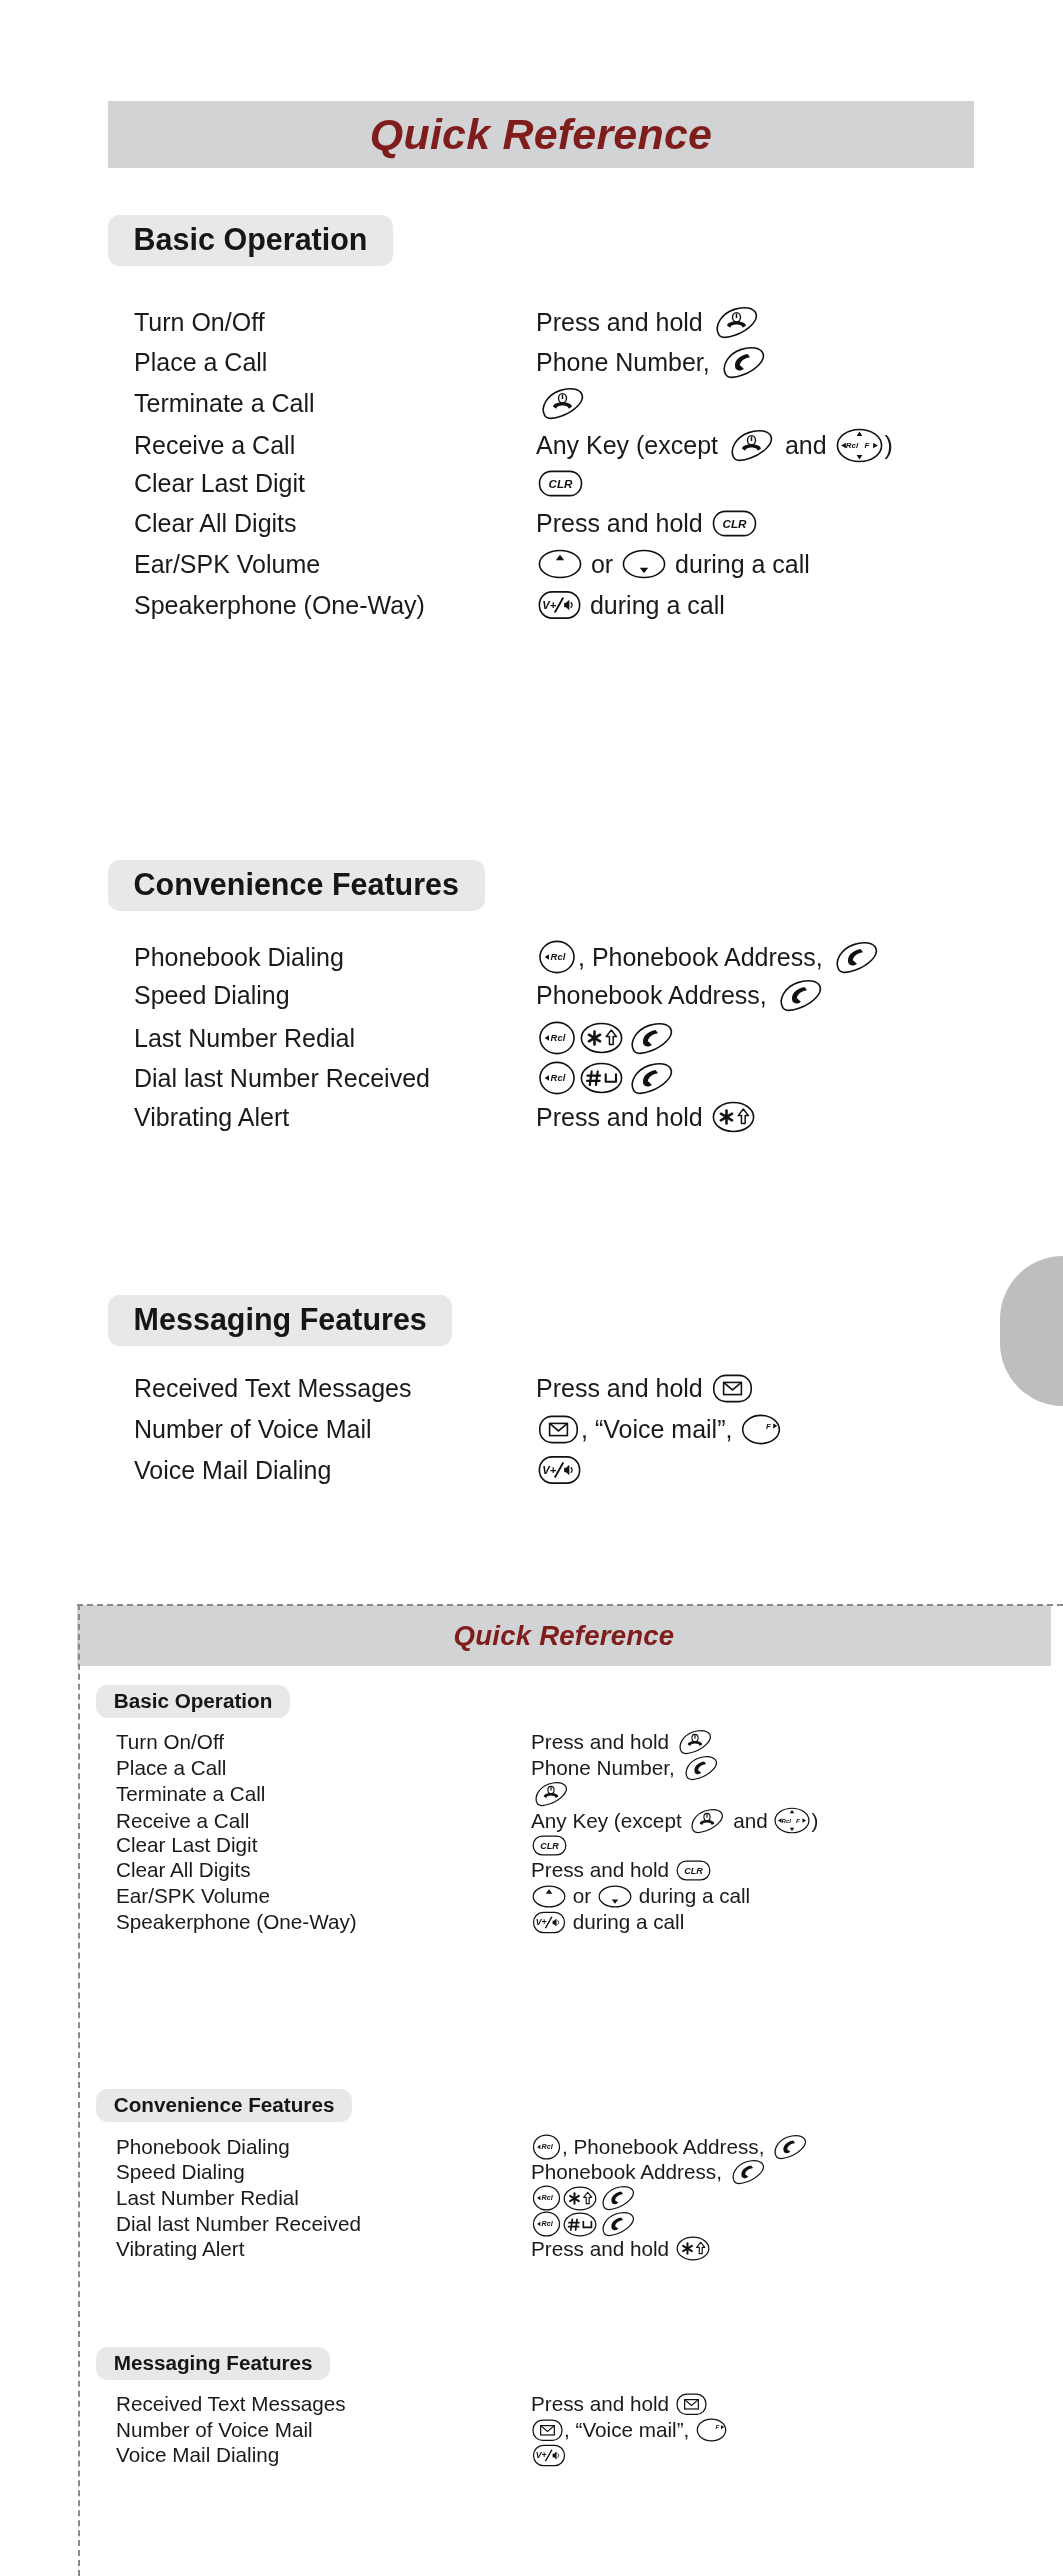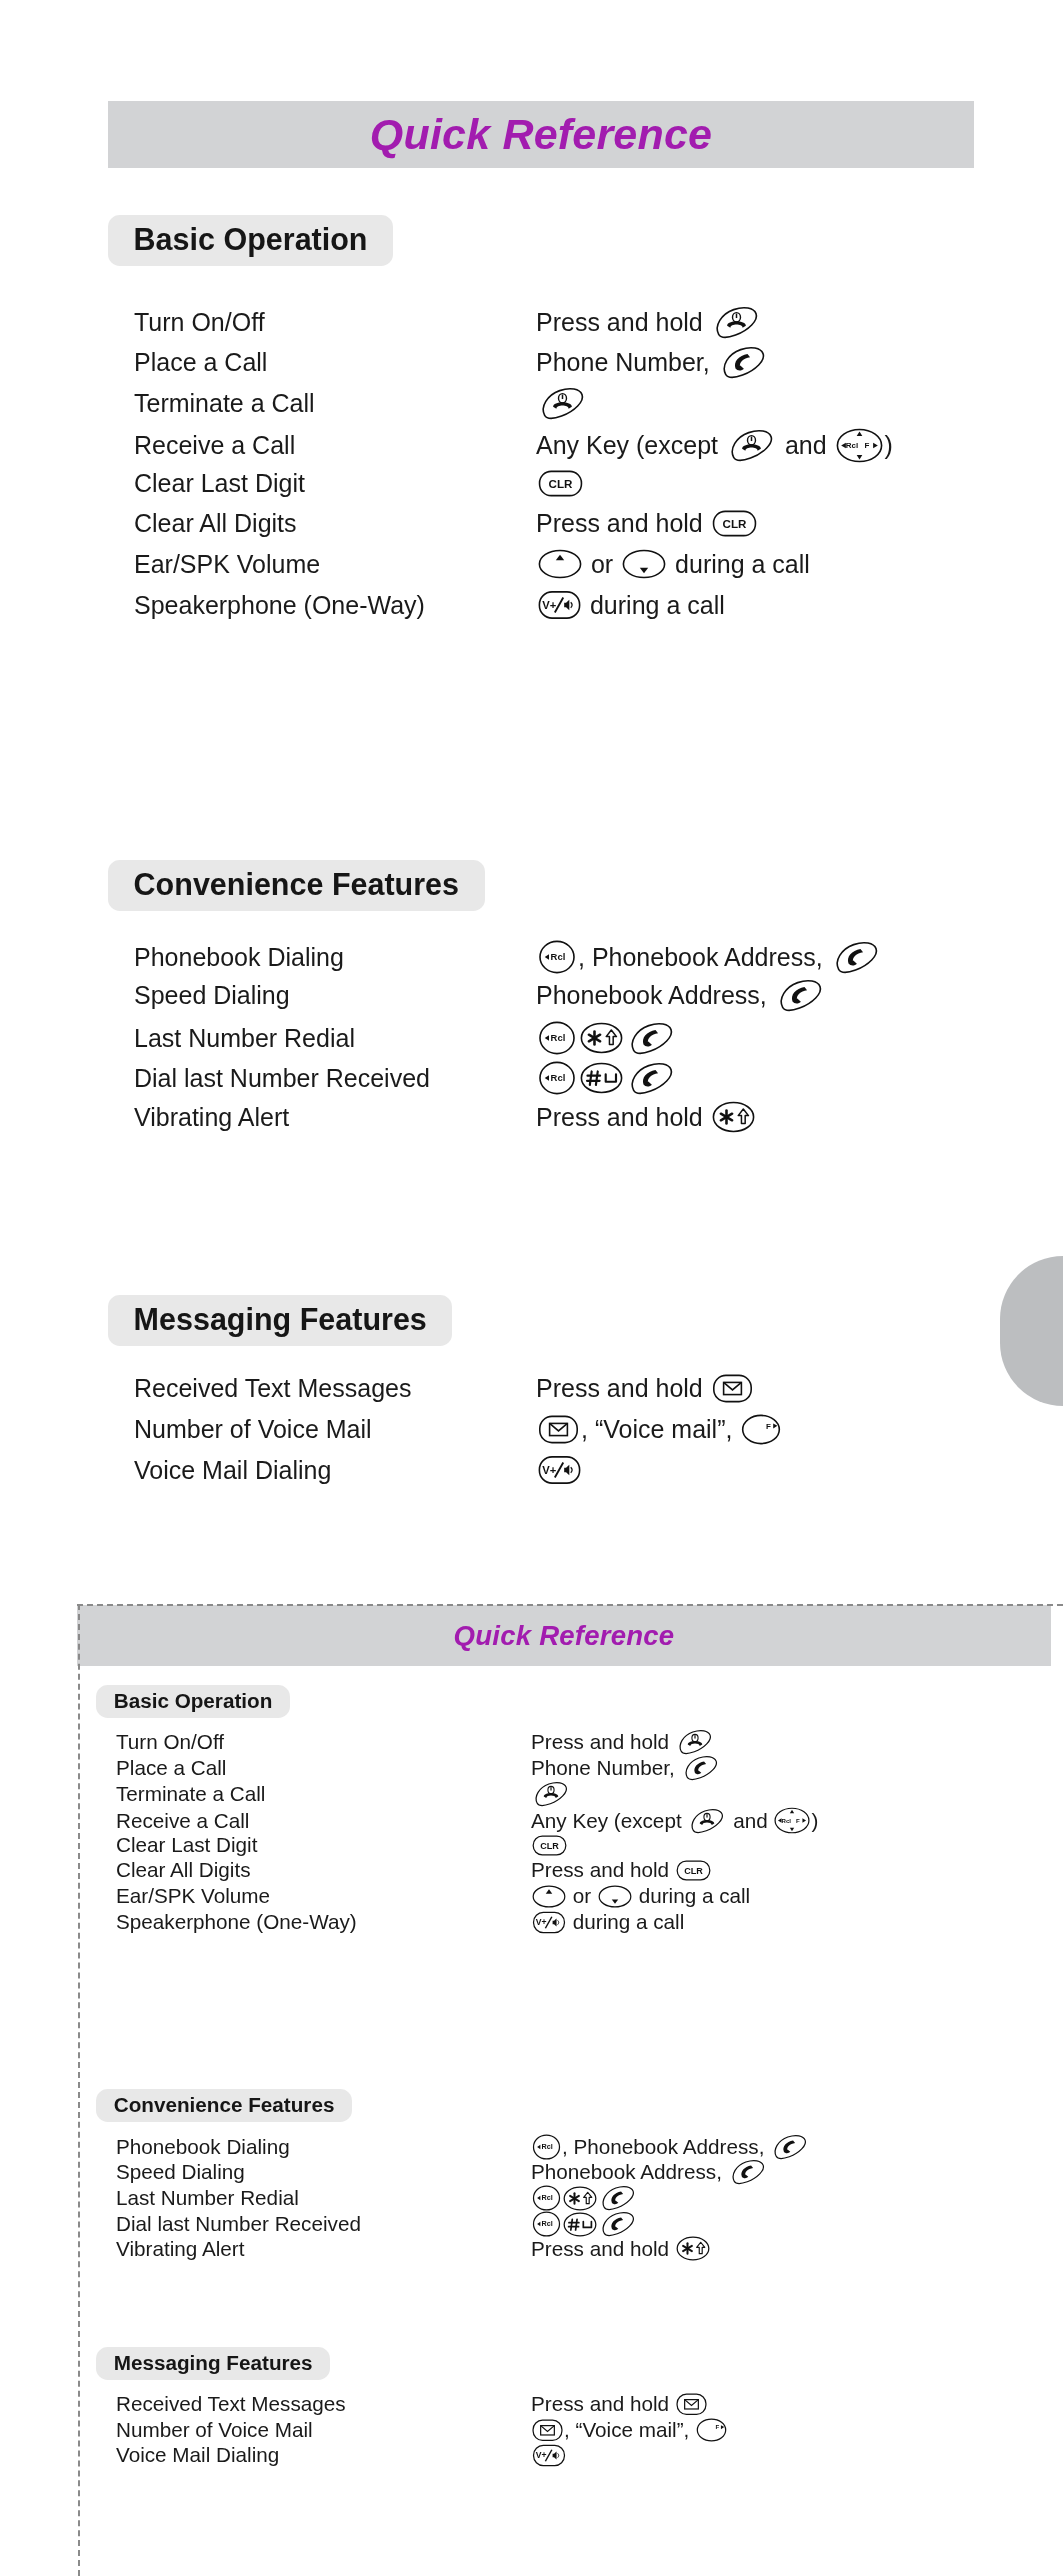--- a/index.html
+++ b/index.html
@@ -10,37 +10,37 @@
   }
   .page{position:relative;width:1063px;height:2576px;}
 
   
   .title-banner{
     background:#d2d3d5;
     display:flex;align-items:center;justify-content:center;
   }
   .title-text{
     font-weight:bold;font-style:italic;letter-spacing:0.2px;
-    color:#a21caf;
+    color:#7f1d1d;
   }
 
   
   .sec-head{
     display:inline-block;background:#e8e8e8;
     border-radius:11.8px;font-weight:bold;color:#161616;
   }
 
   
   .row{display:flex;align-items:center;}
   .row .lbl{flex:0 0 auto;}
   .row .val{display:flex;align-items:center;}
   .val .txt{white-space:pre;}
 
   
-  .key{display:inline-block;vertical-align:middle;position:relative;}
+  .key{display:inline-block;vertical-align:middle;position:relative;font-style:italic;}
   .key svg{display:block;overflow:visible;}
 
   
   .tab-thumb{
     position:absolute;background:#bcbec0;
   }
 
   
   .dash-h{position:absolute;border-top:2px dashed #8a8a8a;}
   .dash-v{position:absolute;border-left:2px dashed #8a8a8a;}

